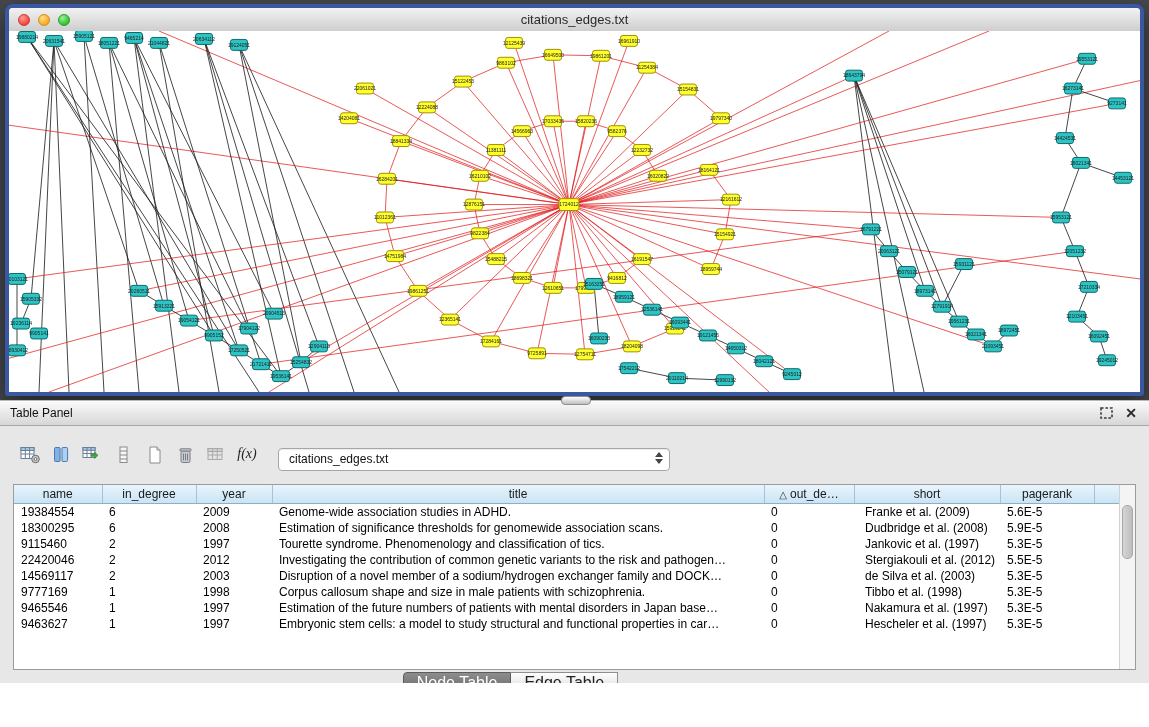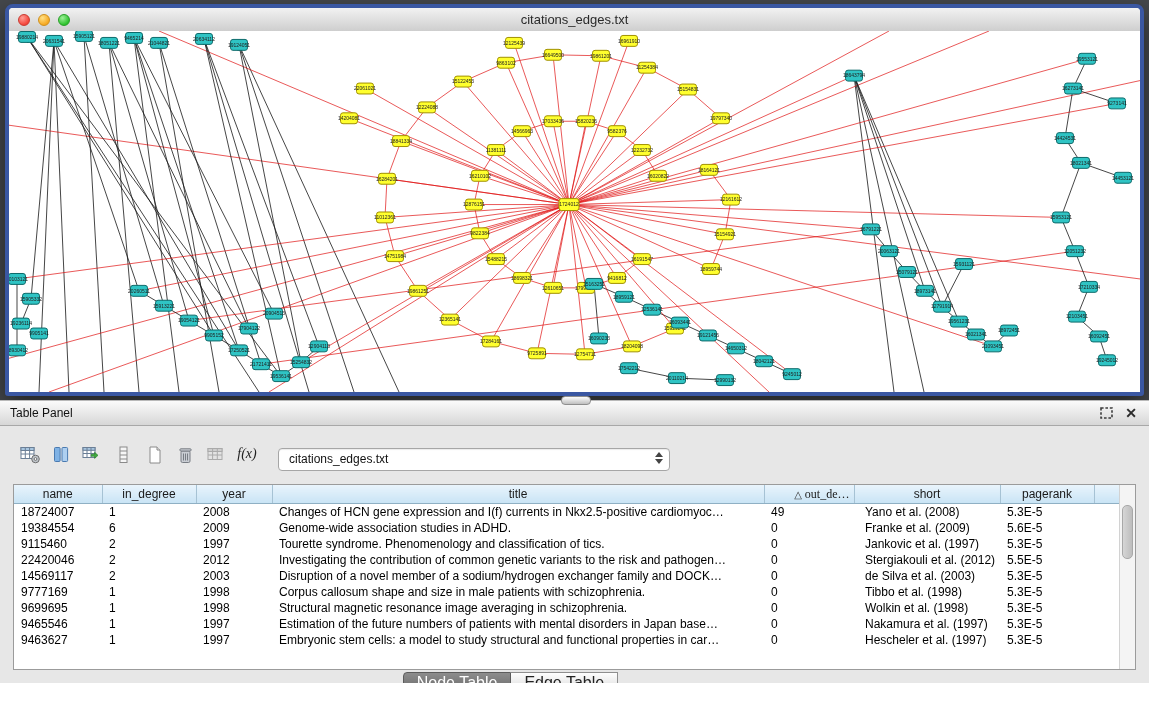--- a/index.html
+++ b/index.html
@@ -43,21 +43,21 @@
   .stepper{position:absolute;right:6px;top:3px;display:flex;flex-direction:column;gap:2px;}
   .stepper .up{width:0;height:0;border-left:4px solid transparent;border-right:4px solid transparent;border-bottom:5px solid #444;}
   .stepper .dn{width:0;height:0;border-left:4px solid transparent;border-right:4px solid transparent;border-top:5px solid #444;}
 
   .table-wrap{position:absolute;left:13px;top:84px;width:1123px;height:186px;background:#fff;
               border:1px solid #9b9b9b;box-sizing:border-box;overflow:hidden;}
   .table-wrap table{border-collapse:collapse;width:1108px;table-layout:fixed;font-size:12px;}
   .table-wrap th{height:18px;background:linear-gradient(#e9f4fc,#c9e4f5);border-right:1px solid #a6c2d4;
                  border-bottom:1px solid #8fb0c4;font-weight:normal;color:#1a1a1a;padding:0 4px;
                  overflow:hidden;white-space:nowrap;text-align:center;}
-  .table-wrap th.sorted{text-align:right;font-family:Liberation Serif, serif;}
+  .table-wrap th.sorted{text-align:center;}
   .table-wrap th .sort-glyph{font-size:10px;margin-right:3px;color:#333;}
   .table-wrap td{height:16px;padding:0 4px 0 7px;white-space:nowrap;overflow:hidden;color:#000;}
   .table-wrap td.short-col{padding-left:11px;}
   .vscroll{position:absolute;right:0;top:0;bottom:0;width:15px;background:#f4f4f4;border-left:1px solid #d2d2d2;}
   .vthumb{position:absolute;left:2px;right:2px;top:20px;height:52px;border-radius:5px;
           background:linear-gradient(90deg,#d6d6d6,#bdbdbd);border:1px solid #a8a8a8;}
 
   .tabs-row{position:absolute;left:0;top:272px;width:100%;display:flex;justify-content:center;}
   .tab{height:20px;line-height:20px;padding:0 13px;font-size:16px;color:#222;cursor:default;
        border:1px solid #8f8f8f;border-left:none;background:linear-gradient(#fefefe,#d8d8d8);}
@@ -790,37 +790,37 @@
               <th>year</th>
               <th>title</th>
               <th class="sorted"><span class="sort-glyph">△</span>out_de…</th>
               <th>short</th>
               <th>pagerank</th>
               <th></th>
             </tr>
           </thead>
         <tbody id="tbody">
             <tr>
-              <td>18724007</td>
-              <td>1</td>
-              <td>2008</td>
-              <td>Changes of HCN gene expression and I(f) currents in Nkx2.5-positive cardiomyoc…</td>
-              <td>49</td>
-              <td class="short-col">Yano et al. (2008)</td>
-              <td>5.3E-5</td>
-              <td></td>
-            </tr>
-            <tr>
               <td>19384554</td>
               <td>6</td>
               <td>2009</td>
               <td>Genome-wide association studies in ADHD.</td>
               <td>0</td>
               <td class="short-col">Franke et al. (2009)</td>
               <td>5.6E-5</td>
+              <td></td>
+            </tr>
+            <tr>
+              <td>18300295</td>
+              <td>6</td>
+              <td>2008</td>
+              <td>Estimation of significance thresholds for genomewide association scans.</td>
+              <td>0</td>
+              <td class="short-col">Dudbridge et al. (2008)</td>
+              <td>5.9E-5</td>
               <td></td>
             </tr>
             <tr>
               <td>9115460</td>
               <td>2</td>
               <td>1997</td>
               <td>Tourette syndrome. Phenomenology and classification of tics.</td>
               <td>0</td>
               <td class="short-col">Jankovic et al. (1997)</td>
               <td>5.3E-5</td>
@@ -850,30 +850,20 @@
               <td>9777169</td>
               <td>1</td>
               <td>1998</td>
               <td>Corpus callosum shape and size in male patients with schizophrenia.</td>
               <td>0</td>
               <td class="short-col">Tibbo et al. (1998)</td>
               <td>5.3E-5</td>
               <td></td>
             </tr>
             <tr>
-              <td>9699695</td>
-              <td>1</td>
-              <td>1998</td>
-              <td>Structural magnetic resonance image averaging in schizophrenia.</td>
-              <td>0</td>
-              <td class="short-col">Wolkin et al. (1998)</td>
-              <td>5.3E-5</td>
-              <td></td>
-            </tr>
-            <tr>
               <td>9465546</td>
               <td>1</td>
               <td>1997</td>
               <td>Estimation of the future numbers of patients with mental disorders in Japan base…</td>
               <td>0</td>
               <td class="short-col">Nakamura et al. (1997)</td>
               <td>5.3E-5</td>
               <td></td>
             </tr>
             <tr>

